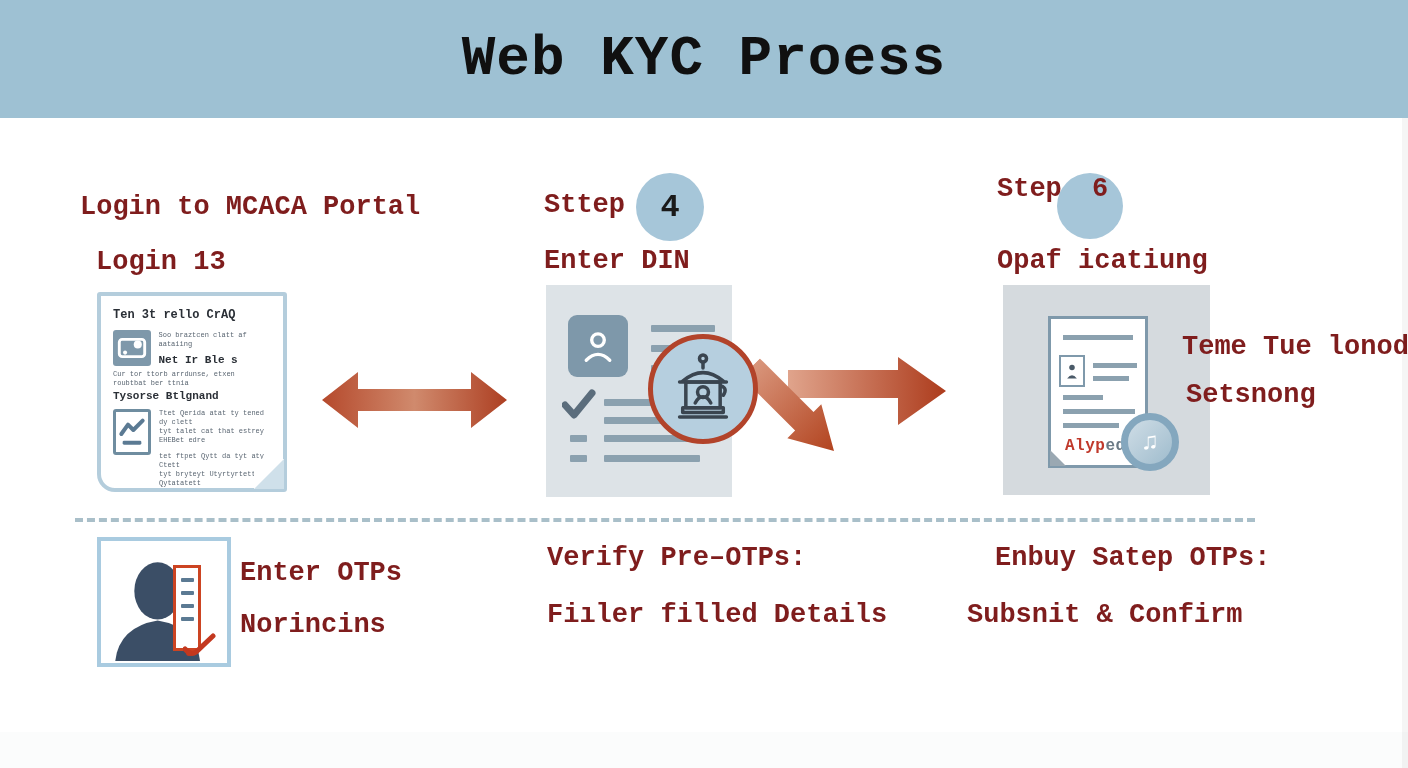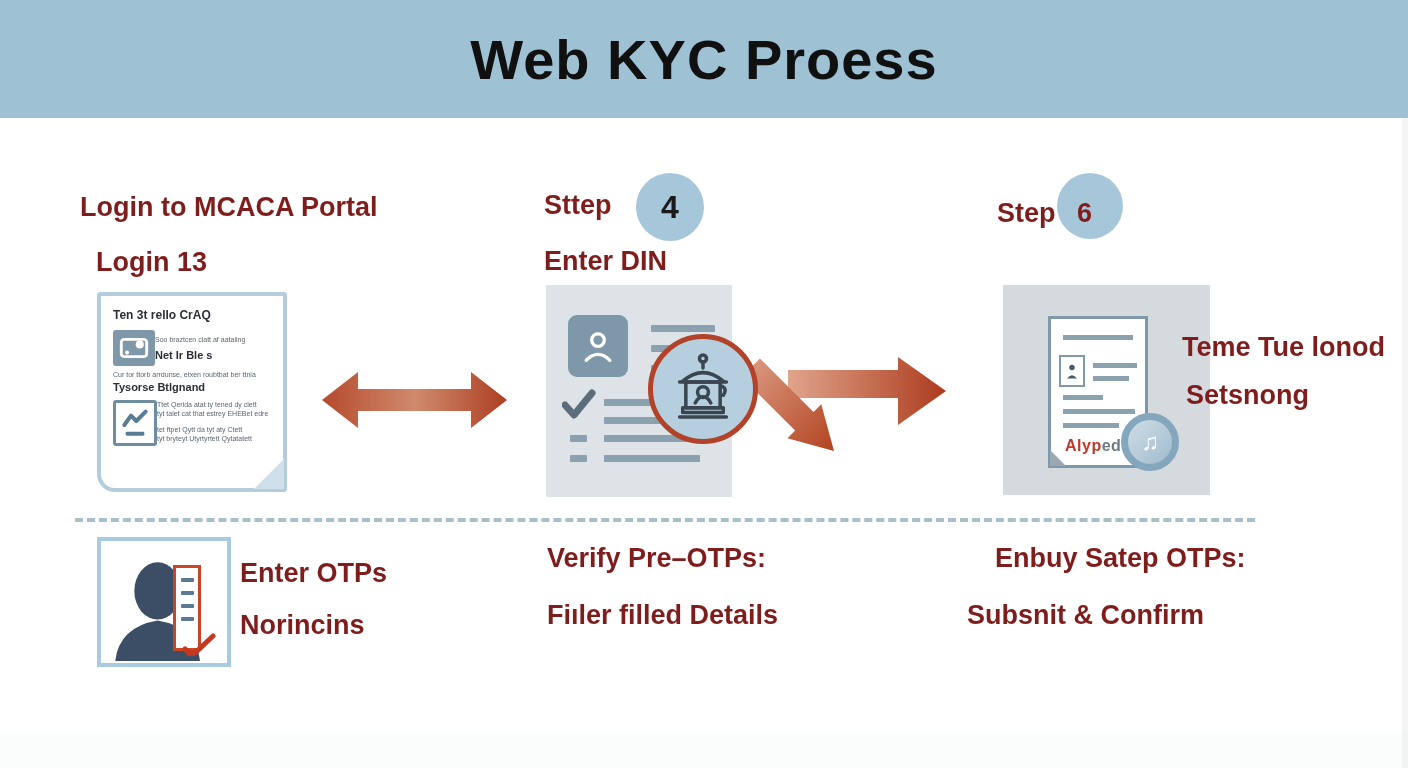--- a/index.html
+++ b/index.html
@@ -1,18 +1,18 @@
 <!DOCTYPE html>
 <html><head>
 <meta charset="utf-8">
 <style>
   html,body{margin:0;padding:0;background:#ffffff;}
   #stage{
     position:relative;width:1408px;height:768px;background:#ffffff;
-    font-family:Liberation Sans, sans-serif;overflow:hidden;
+    font-family:Liberation Mono, monospace;overflow:hidden;
   }
   .abs{position:absolute;}
   
   .banner{left:0;top:0;width:1408px;height:118px;background:#9ec1d3;
     display:flex;align-items:center;justify-content:center;}
   .banner h1{margin:0;font-size:56px;font-weight:700;color:#101010;letter-spacing:1px;}
   
   .h-big{font-size:27px;font-weight:700;color:#7f1d1d;white-space:nowrap;}
   .step-circle{width:68px;height:68px;border-radius:50%;background:#a6c6d9;
     display:flex;align-items:center;justify-content:center;
@@ -24,21 +24,21 @@
   .doc-fold{position:absolute;right:-1px;bottom:-1px;width:0;height:0;
     border-left:30px solid #cfe0ea;border-bottom:30px solid #ffffff;
     transform:rotate(180deg);}
   .card-title{font-size:12px;font-weight:700;color:#2a2f36;margin:2px 0 8px 0;}
   .tiny{font-size:7px;color:#5a6672;line-height:9px;}
   .mini-bold{font-size:11px;font-weight:700;color:#2a2f36;}
   .img-tile{width:42px;height:36px;background:#7e98aa;border-radius:3px;
     display:flex;align-items:center;justify-content:center;}
   .chart-tile{width:44px;height:46px;background:#ffffff;border:3px solid #6f8da0;
     border-radius:3px;box-sizing:border-box;display:flex;align-items:center;justify-content:center;}
-  .row{display:flex;align-items:center;margin:4px 0;}
+  .row{display:flex;align-items:center;gap:8px;margin:4px 0;}
   
   .mid-card{left:546px;top:285px;width:186px;height:212px;background:#dde3e7;}
   .avatar-tile{position:absolute;left:22px;top:30px;width:60px;height:62px;
     background:#7e98aa;border-radius:9px;display:flex;align-items:center;justify-content:center;}
   .bar{position:absolute;background:#8ba1af;height:7px;border-radius:1px;}
   .stamp-circle{left:648px;top:334px;width:110px;height:110px;border-radius:50%;
     background:#b6cfdf;border:5px solid #b2432a;box-sizing:border-box;
     display:flex;align-items:center;justify-content:center;z-index:5;}
   
   .right-card{left:1003px;top:285px;width:207px;height:210px;background:#d5dade;}
@@ -183,24 +183,25 @@
     <defs>
       <linearGradient id="gradC" x1="0" y1="0" x2="1" y2="0">
         <stop offset="0" stop-color="#d9967c"></stop>
           <stop offset="1" stop-color="#b2431f"></stop>
       </linearGradient>
     </defs>
     <polygon points="0,12 76,12 76,1 118,25 76,49 76,38 0,38" fill="url(#gradC)"></polygon>
   </svg>
 
   <div class="abs step-circle" style="left:1057px;top:173px;width:66px;height:66px;background:#a6c6d9;"></div>
-  <div class="abs h-big" style="left:997px;top:198px;">
+  <div class="abs h-big" style="left:997px;top:174px;">
     <span>Step</span>
     <span style="margin-left:14px;">6</span>
   </div>
+  <div class="abs h-big" style="left:997px;top:246px;">Opaf icatiung</div>
 
   <div class="abs right-card">
     <div class="cert-doc">
       <div class="cbar" style="left:12px;top:16px;width:70px;"></div>
       <div class="id-box">
         <svg width="14" height="18" viewBox="0 0 20 26">
           <circle cx="10" cy="8" r="4" fill="#4a5a68"></circle>
           <path d="M3,24 Q10,14 17,24 Z" fill="#4a5a68"></path>
         </svg>
       </div>

